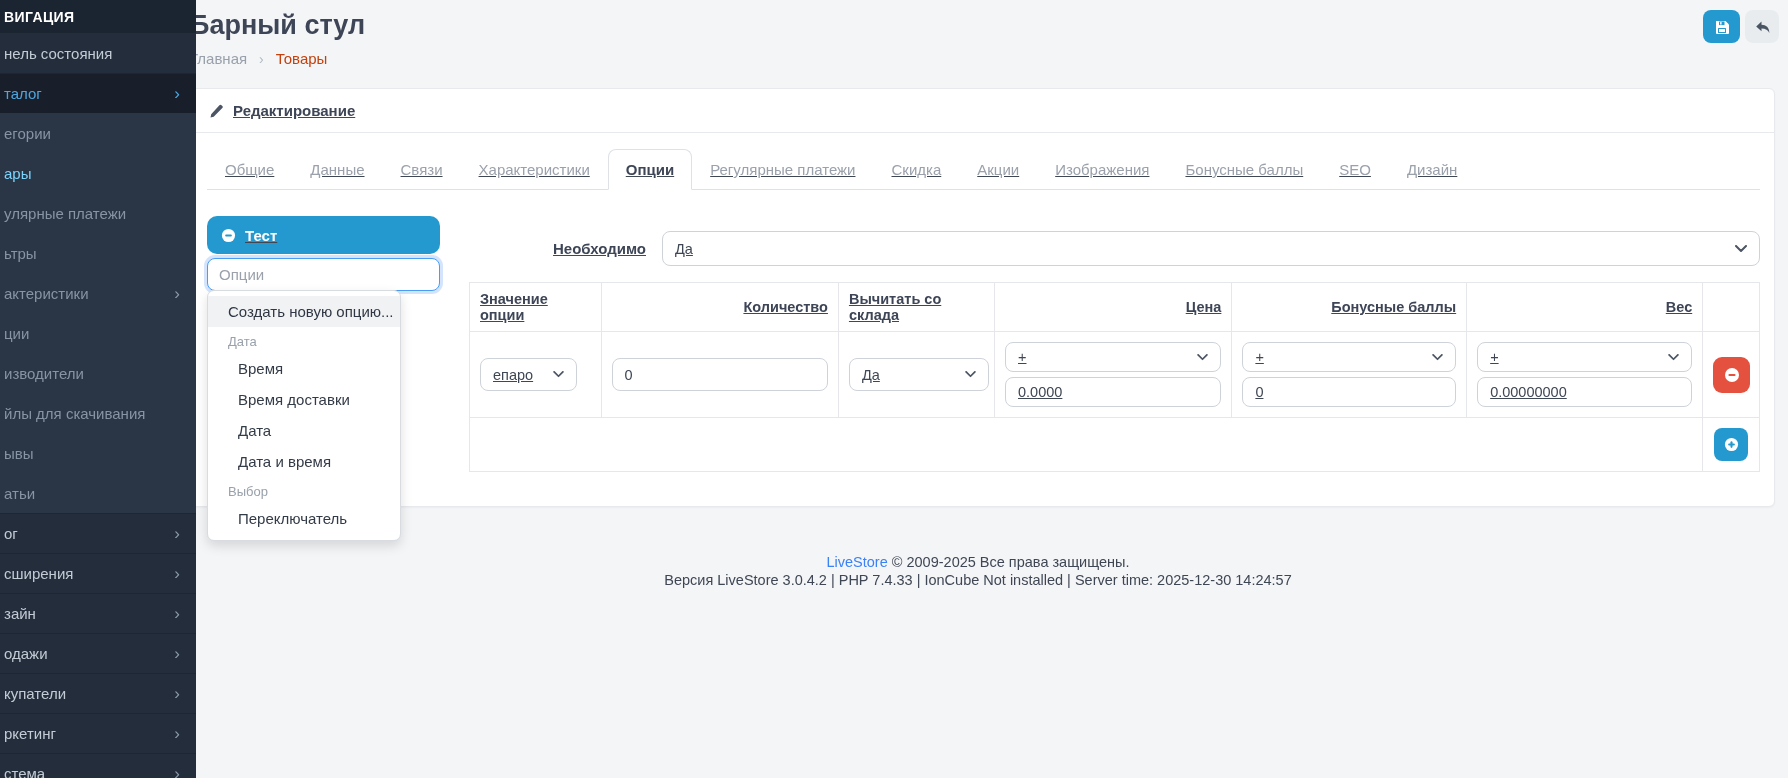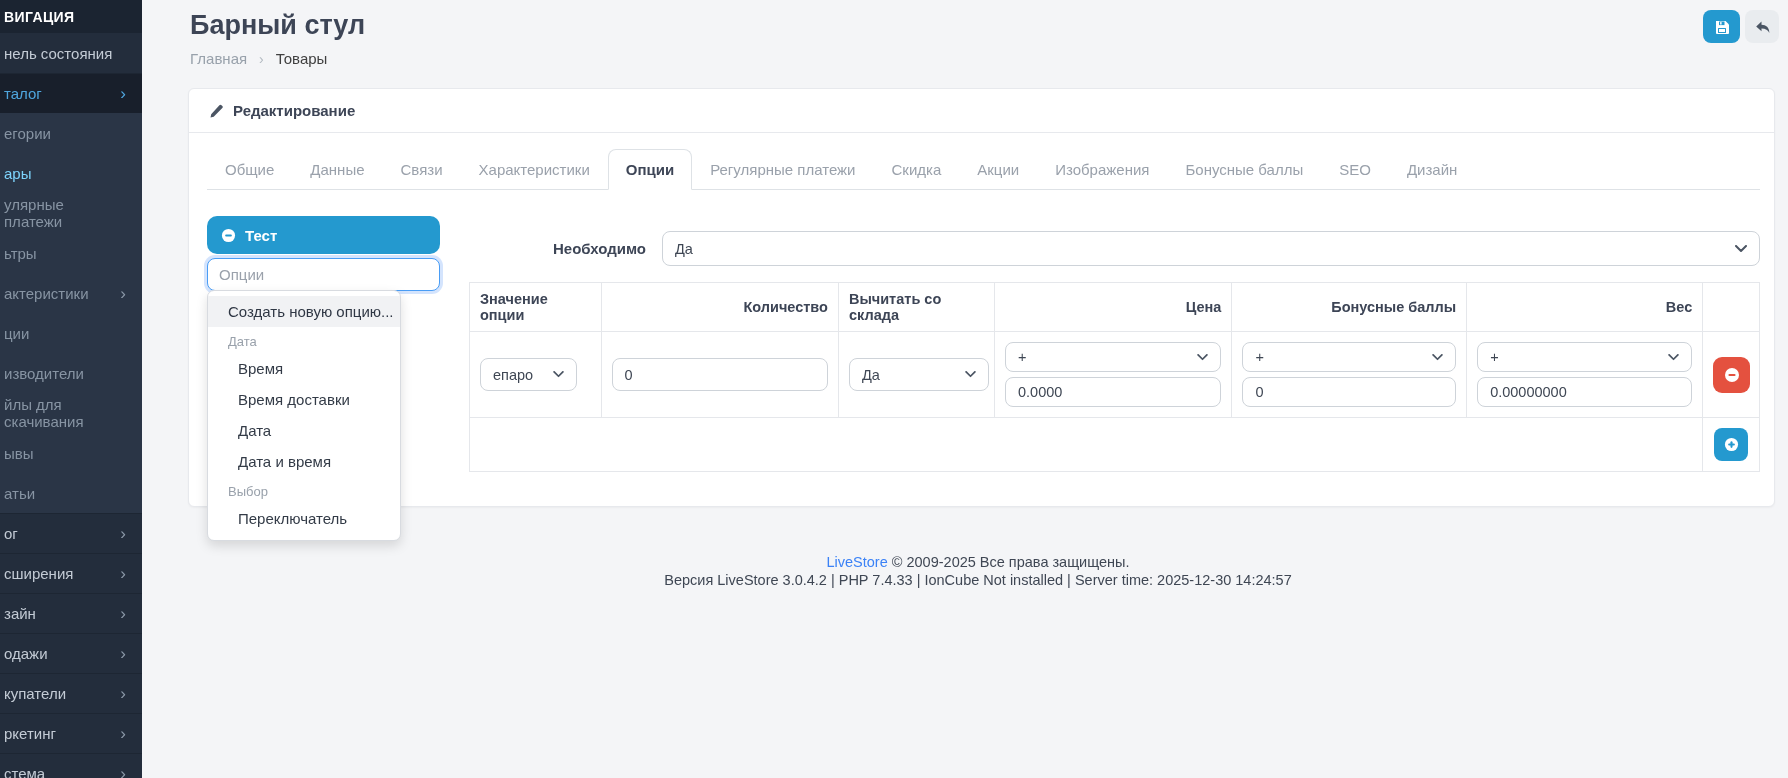--- a/index.html
+++ b/index.html
@@ -6,21 +6,21 @@
   html,body { width:1788px; height:778px; overflow:hidden; }
   body {
     font-family:"Liberation Sans", sans-serif;
     background:#f4f5f7;
     color:#3f4754;
     position:relative;
   }
 
   
   .sidebar {
-    position:absolute; left:0; top:0; width:142px; height:778px;
+    position:absolute; left:0; top:0; width:196px; height:778px;
     background:#232d3c; overflow:hidden; z-index:5;
   }
   .sb-header {
     height:33px; background:#1b2431; color:#ffffff;
     font-weight:bold; font-size:14px; letter-spacing:.4px;
     display:flex; align-items:center; padding:0 4px;
   }
   .sb-item {
     height:40px; display:flex; align-items:center;
     padding:0 16px 0 4px; font-size:15px; color:#c3cbd5; cursor:pointer;
@@ -34,37 +34,38 @@
   .sb-chev { font-size:17px; color:#8b98a8; line-height:1; }
   .sb-item.top.active .sb-chev { color:#4fa6de; }
 
   
   .main { position:absolute; left:168px; top:0; right:0; height:710px; }
   .page-head { padding:10px 28px 0 22px; position:relative; }
   .page-title { font-size:27px; font-weight:bold; color:#3d4556; }
   .breadcrumb { margin-top:9px; font-size:15px; display:flex; align-items:center; gap:12px; }
   .bc-home { color:#98a1ab; cursor:pointer; }
   .bc-sep { color:#b3bac2; font-size:14px; }
-  .bc-cur { color:#404040; cursor:pointer; }
+  .bc-cur { color:#c2410c; cursor:pointer; }
 
   .toolbar { position:absolute; top:10px; right:9px; display:flex; gap:5px; }
   .btn-save {
     width:37px; height:33px; border:none; border-radius:8px;
     background:#2499cf; display:flex; align-items:center; justify-content:center; cursor:pointer;
   }
   .btn-back {
     width:34px; height:33px; border:none; border-radius:8px;
     background:#e9ecef; display:flex; align-items:center; justify-content:center; cursor:pointer;
   }
 
   
   .card {
     margin:21px 13px 0 20px; background:#fff;
     border:1px solid #e7e9ed; border-radius:6px;
     box-shadow:0 1px 2px rgba(0,0,0,.04);
+    text-decoration:underline;
   }
   .card-header {
     padding:13px 20px; border-bottom:1px solid #e7e9ed;
     display:flex; align-items:center; gap:10px;
     font-size:15px; font-weight:bold; color:#3d4556;
   }
   .card-body { padding:16px 14px 34px 18px; }
 
   
   .tabs { display:flex; border-bottom:1px solid #dee2e6; }

